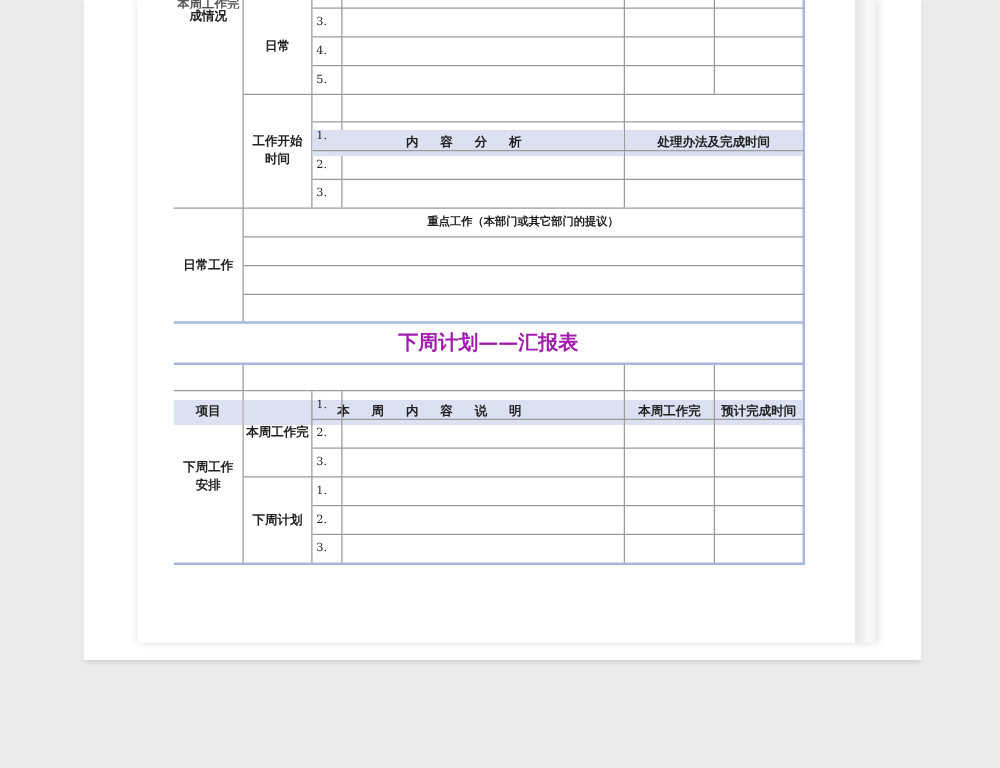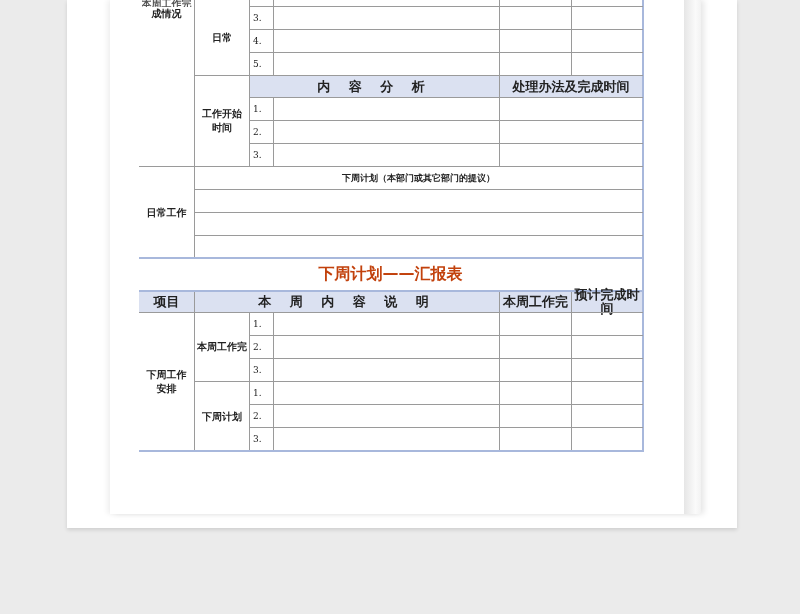--- a/index.html
+++ b/index.html
@@ -5,25 +5,25 @@
   * { box-sizing: border-box; margin: 0; padding: 0; }
   html, body { width: 800px; height: 614px; overflow: hidden; background: #ebebeb; font-family: "DejaVu Serif", "Liberation Serif", serif; }
   .card { position: absolute; left: 67px; top: 0; width: 670px; height: 528px; background: #ffffff; box-shadow: 0 2px 4px rgba(0,0,0,0.12); }
   .sheet-back { position: absolute; left: 110px; top: 0; width: 590px; height: 514px; background: #ffffff;
     box-shadow: -3px 0 5px rgba(0,0,0,0.06), 4px 0 6px rgba(0,0,0,0.10); }
   .sheet-edge { position: absolute; left: 683px; top: 0; width: 18px; height: 514px;
     background: linear-gradient(to right, #e4e4e4, #fafafa 70%, #f2f2f2); }
   .sheet { position: absolute; left: 110px; top: 0; width: 574px; height: 514px; background: #ffffff; }
   .grid { position: absolute; left: 139px; top: 0; width: 504px; }
   .cell { position: absolute; border-color: #9a9a9a; border-style: solid; border-width: 0; font-size: 9px; color: #222; display: flex; align-items: center; justify-content: center; text-align: center; line-height: 14px; }
-  .hdr { background: #dbe1f1; font-weight: bold; font-size: 13px; letter-spacing: 0; }
+  .hdr { background: #dbe1f1; font-weight: bold; font-size: 10px; letter-spacing: 0; margin-top: 28px; }
   .hdr-wide { letter-spacing: 7px; }
   .num { justify-content: flex-start; padding-left: 3px; font-size: 9px; }
   .lbl { font-weight: bold; font-size: 10px; }
-  .title { position: absolute; font-size: 16px; font-weight: bold; color: #c2410c; display: flex; align-items: center; justify-content: center; }
+  .title { position: absolute; font-size: 16px; font-weight: bold; color: #a21caf; display: flex; align-items: center; justify-content: center; }
   .hline { position: absolute; height: 1px; background: #9a9a9a; }
   .vline { position: absolute; width: 1px; background: #9a9a9a; }
   .blue-h { position: absolute; height: 2px; background: #a8b8dc; }
   .blue-v { position: absolute; width: 2px; background: #a8b8dc; }
 </style>
 </head>
 <body>
 
 <div class="card"></div>
 <div class="sheet-back"></div>
@@ -62,21 +62,21 @@
   <div class="cell hdr" style="left:361px;top:76px;width:142px;height:21px;">处理办法及完成时间</div>
   <div class="hline" style="left:111px;top:97px;width:393px;"></div>
   <div class="cell num" style="left:111px;top:98px;width:23px;height:22px;">1.</div>
   <div class="hline" style="left:111px;top:120px;width:393px;"></div>
   <div class="cell num" style="left:111px;top:121px;width:23px;height:22px;">2.</div>
   <div class="hline" style="left:111px;top:143px;width:393px;"></div>
   <div class="cell num" style="left:111px;top:144px;width:23px;height:22px;">3.</div>
 
   <div class="hline" style="left:0;top:166px;width:504px;"></div>
   <div class="cell lbl" style="left:0;top:167px;width:55px;height:91px;">日常工作</div>
-  <div class="cell lbl" style="left:56px;top:167px;width:447px;height:22px;font-size:9px;">下周计划（本部门或其它部门的提议）</div>
+  <div class="cell lbl" style="left:56px;top:167px;width:447px;height:22px;font-size:9px;">重点工作（本部门或其它部门的提议）</div>
   <div class="hline" style="left:56px;top:189px;width:448px;"></div>
   <div class="cell" style="left:56px;top:190px;width:447px;height:22px;"></div>
   <div class="hline" style="left:56px;top:212px;width:448px;"></div>
   <div class="cell" style="left:56px;top:213px;width:447px;height:22px;"></div>
   <div class="hline" style="left:56px;top:235px;width:448px;"></div>
   <div class="cell" style="left:56px;top:236px;width:447px;height:22px;"></div>
 
   <div class="blue-h" style="left:0;top:257px;width:505px;"></div>
   <div class="title" style="left:0;top:259px;width:503px;height:31px;">下周计划——汇报表</div>
   <div class="blue-h" style="left:0;top:290px;width:505px;"></div>

